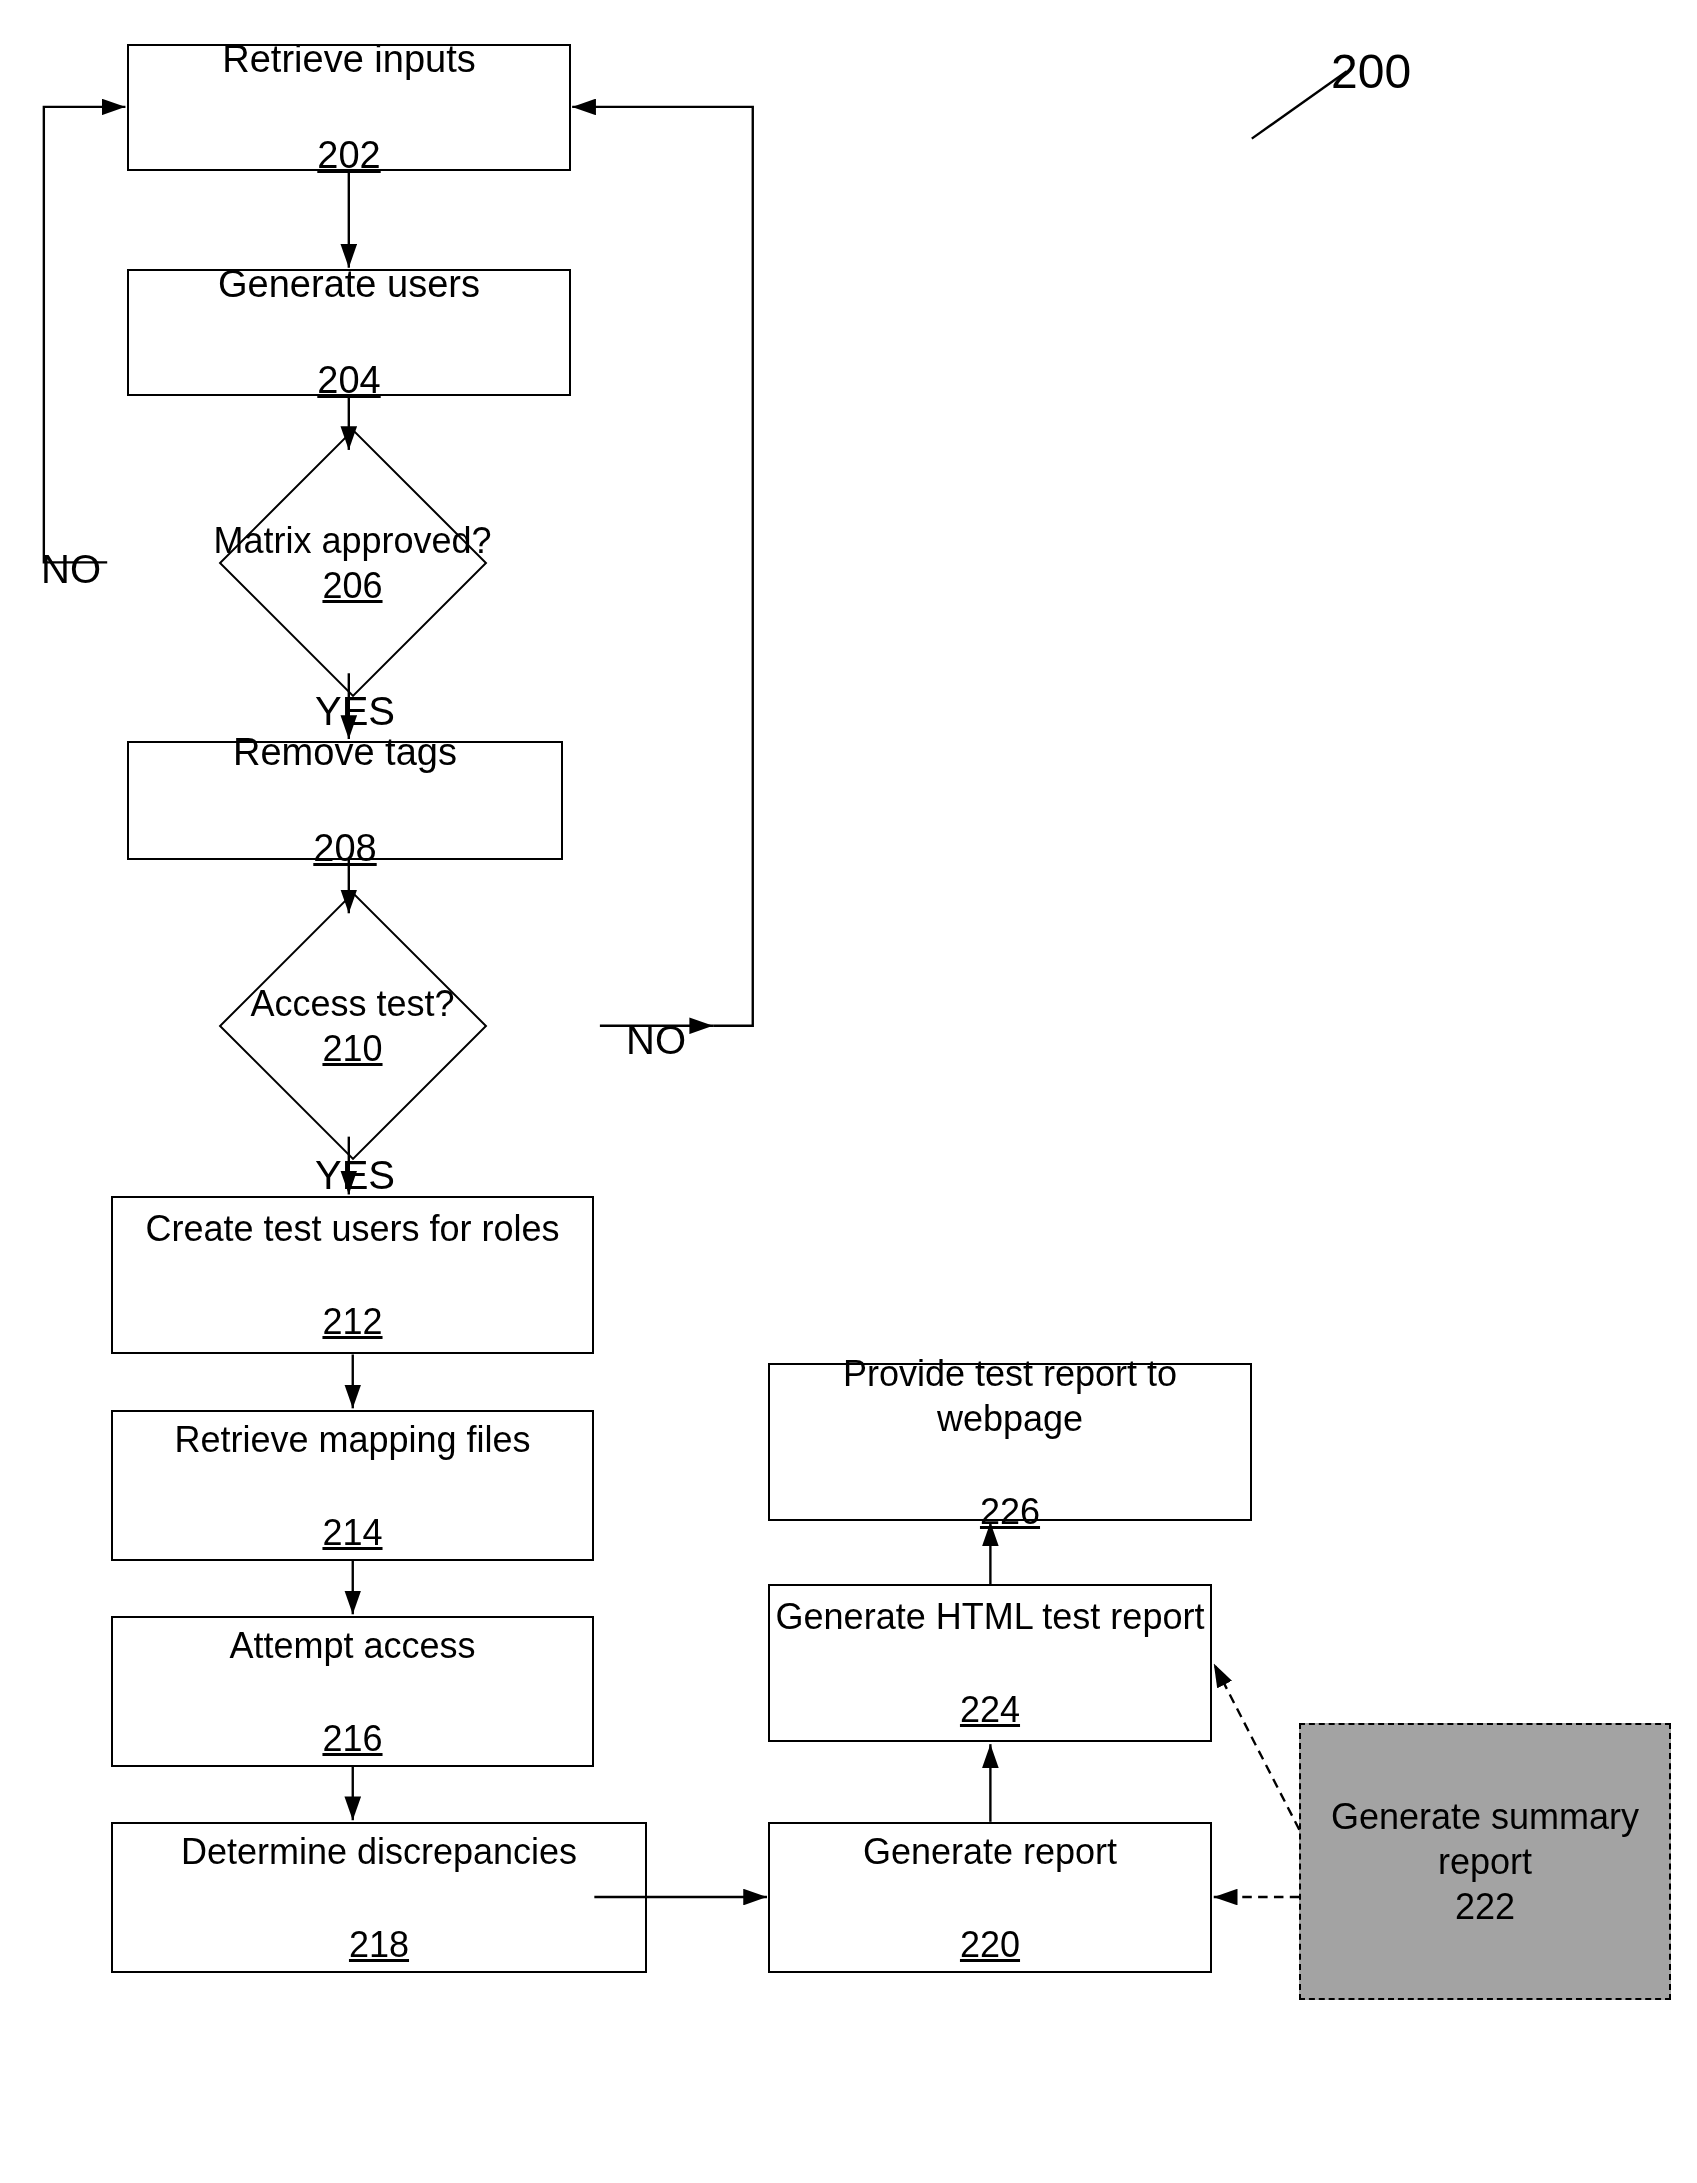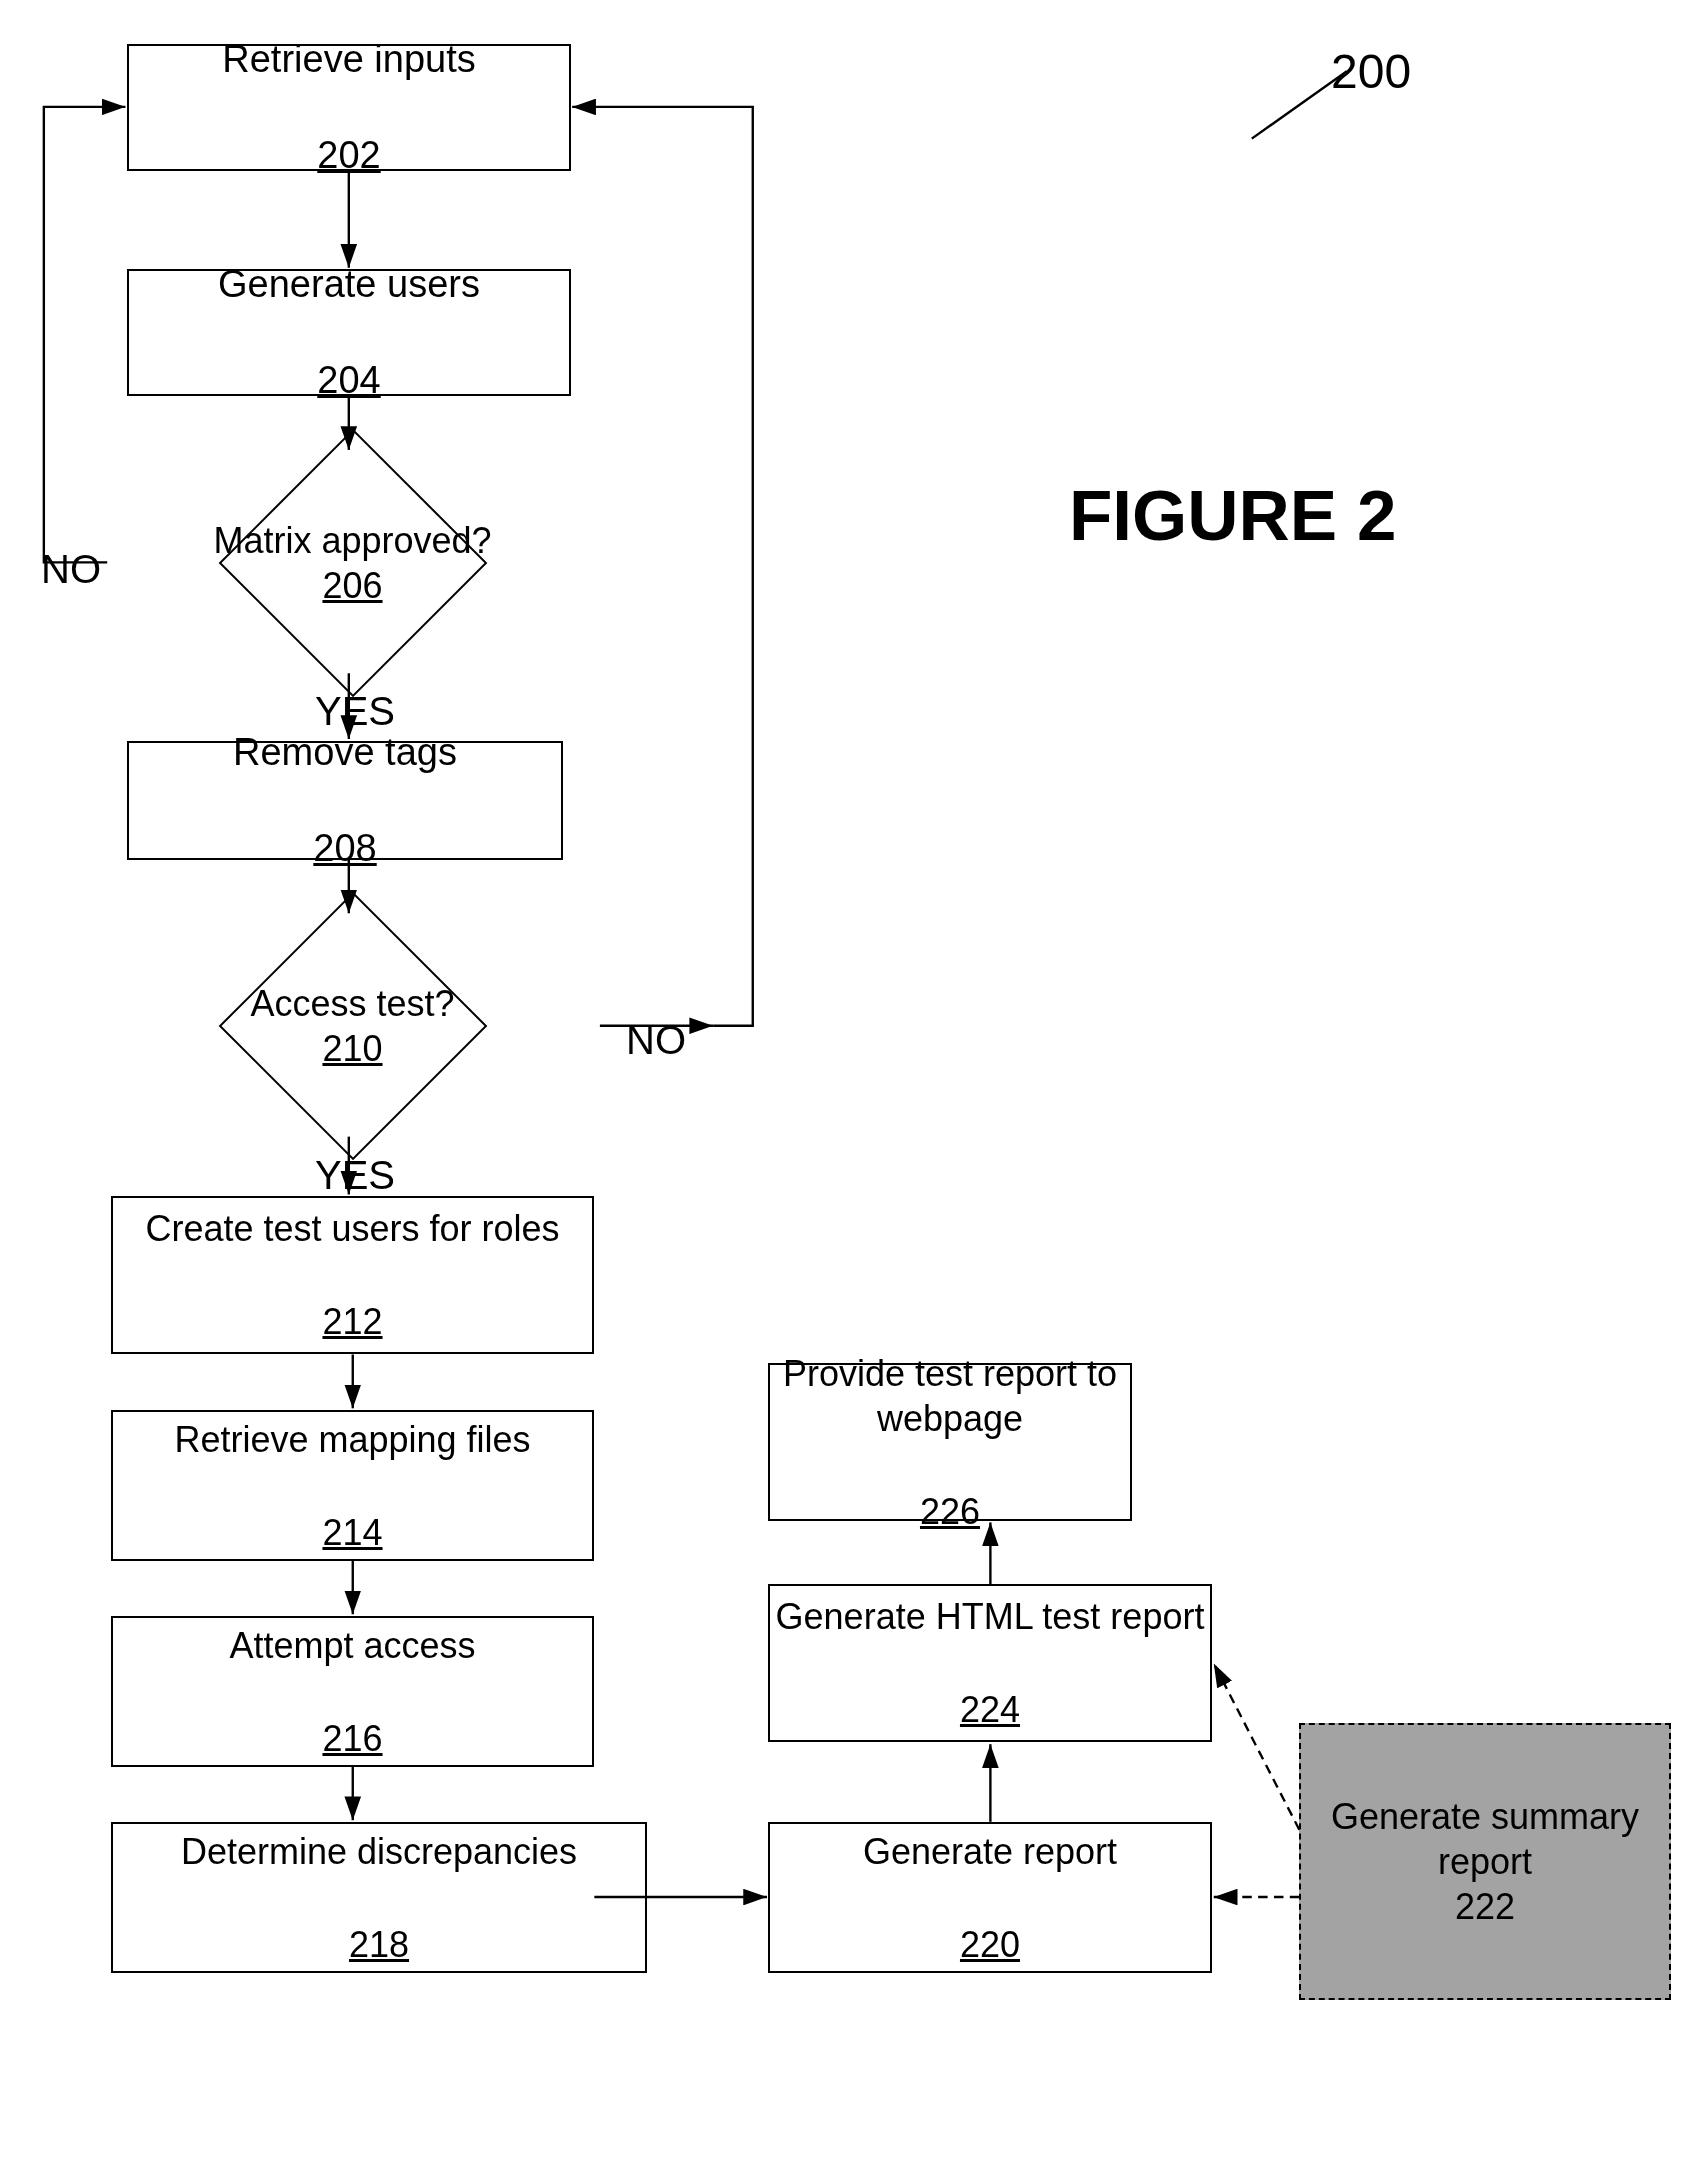--- a/index.html
+++ b/index.html
@@ -105,21 +105,20 @@
       pointer-events: none;
     }
   </style>
 </head>
 <body>
 
 <div class="diagram-container">
 
   <div class="ref-number" style="left: 1331px; top: 44px;">200</div>
 
-  <div class="figure-label" style="left: 1069px; top: 475px;">FIGURE 2</div>
 
   <div class="flow-box" style="left: 127px; top: 44px; width: 444px; height: 127px; font-size: 38px;">
     <div>Retrieve inputs</div>
     <div class="underline">202</div>
   </div>
 
   <div class="flow-box" style="left: 127px; top: 269px; width: 444px; height: 127px; font-size: 38px;">
     <div>Generate users</div>
     <div class="underline">204</div>
   </div>
@@ -173,21 +172,21 @@
   <div class="flow-box-dashed" style="left: 1299px; top: 1723px; width: 372px; height: 277px; font-size: 36px;">
     <div>Generate summary report</div>
     <div class="underline">222</div>
   </div>
 
   <div class="flow-box" style="left: 768px; top: 1584px; width: 444px; height: 158px; font-size: 36px;">
     <div>Generate HTML test report</div>
     <div class="underline">224</div>
   </div>
 
-  <div class="flow-box" style="left: 768px; top: 1363px; width: 364px; height: 158px; font-size: 36px;">
+  <div class="flow-box" style="left: 768px; top: 1363px; width: 484px; height: 158px; font-size: 36px;">
     <div>Provide test report to webpage</div>
     <div class="underline">226</div>
   </div>
 
   <div class="label-text" style="left: 41px; top: 547px; font-size: 40px;">NO</div>
 
   <div class="label-text" style="left: 315px; top: 689px; font-size: 40px;">YES</div>
 
   <div class="label-text" style="left: 626px; top: 1018px; font-size: 40px;">NO</div>
 

